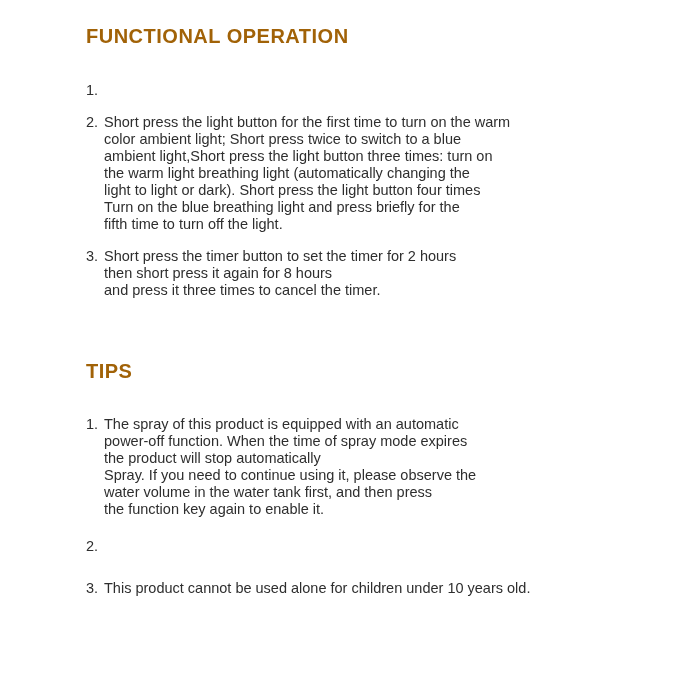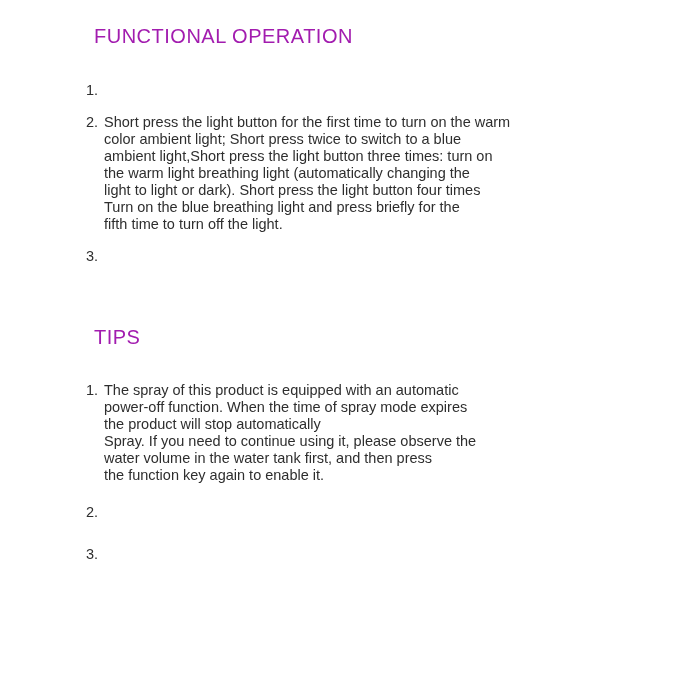--- a/index.html
+++ b/index.html
@@ -14,24 +14,24 @@
     background: #ffffff;
     font-family: "Liberation Sans", sans-serif;
     color: #2e2e2e;
     overflow: hidden;
     box-sizing: border-box;
     padding: 24px 40px 0 86px;
   }
   .section-title {
     font-size: 20px;
     line-height: 24px;
-    font-weight: 400;
+    font-weight: 700;
     letter-spacing: 0.5px;
-    color: #a21caf;
-    margin: 0 0 34px 8px;
+    color: #a16207;
+    margin: 0 0 34px 0;
   }
   .section-title.tips {
     margin-top: 60px;
     margin-bottom: 33px;
   }
   .item {
     display: flex;
     align-items: flex-start;
     font-size: 14.5px;
     line-height: 17px;
@@ -64,36 +64,40 @@
       <span class="txt">Short press the light button for the first time to turn on the warm
 color ambient light; Short press twice to switch to a blue
 ambient light,Short press the light button three times: turn on
 the warm light breathing light (automatically changing the
 light to light or dark). Short press the light button four times
 Turn on the blue breathing light and press briefly for the
 fifth time to turn off the light.</span>
     </div>
     <div class="item gap-lg">
       <span class="num">3.</span>
+      <span class="txt">Short press the timer button to set the timer for 2 hours
+then short press it again for 8 hours
+and press it three times to cancel the timer.</span>
     </div>
   </div>
 
   <h1 class="section-title tips">TIPS</h1>
 
   <div>
     <div class="item gap-lg">
       <span class="num">1.</span>
       <span class="txt">The spray of this product is equipped with an automatic
 power-off function. When the time of spray mode expires
 the product will stop automatically
 Spray. If you need to continue using it, please observe the
 water volume in the water tank first, and then press
 the function key again to enable it.</span>
     </div>
     <div class="item gap-xl">
       <span class="num">2.</span>
     </div>
     <div class="item">
       <span class="num">3.</span>
+      <span class="txt">This product cannot be used alone for children under 10 years old.</span>
     </div>
   </div>
 
 </div>
 
 </body></html>

